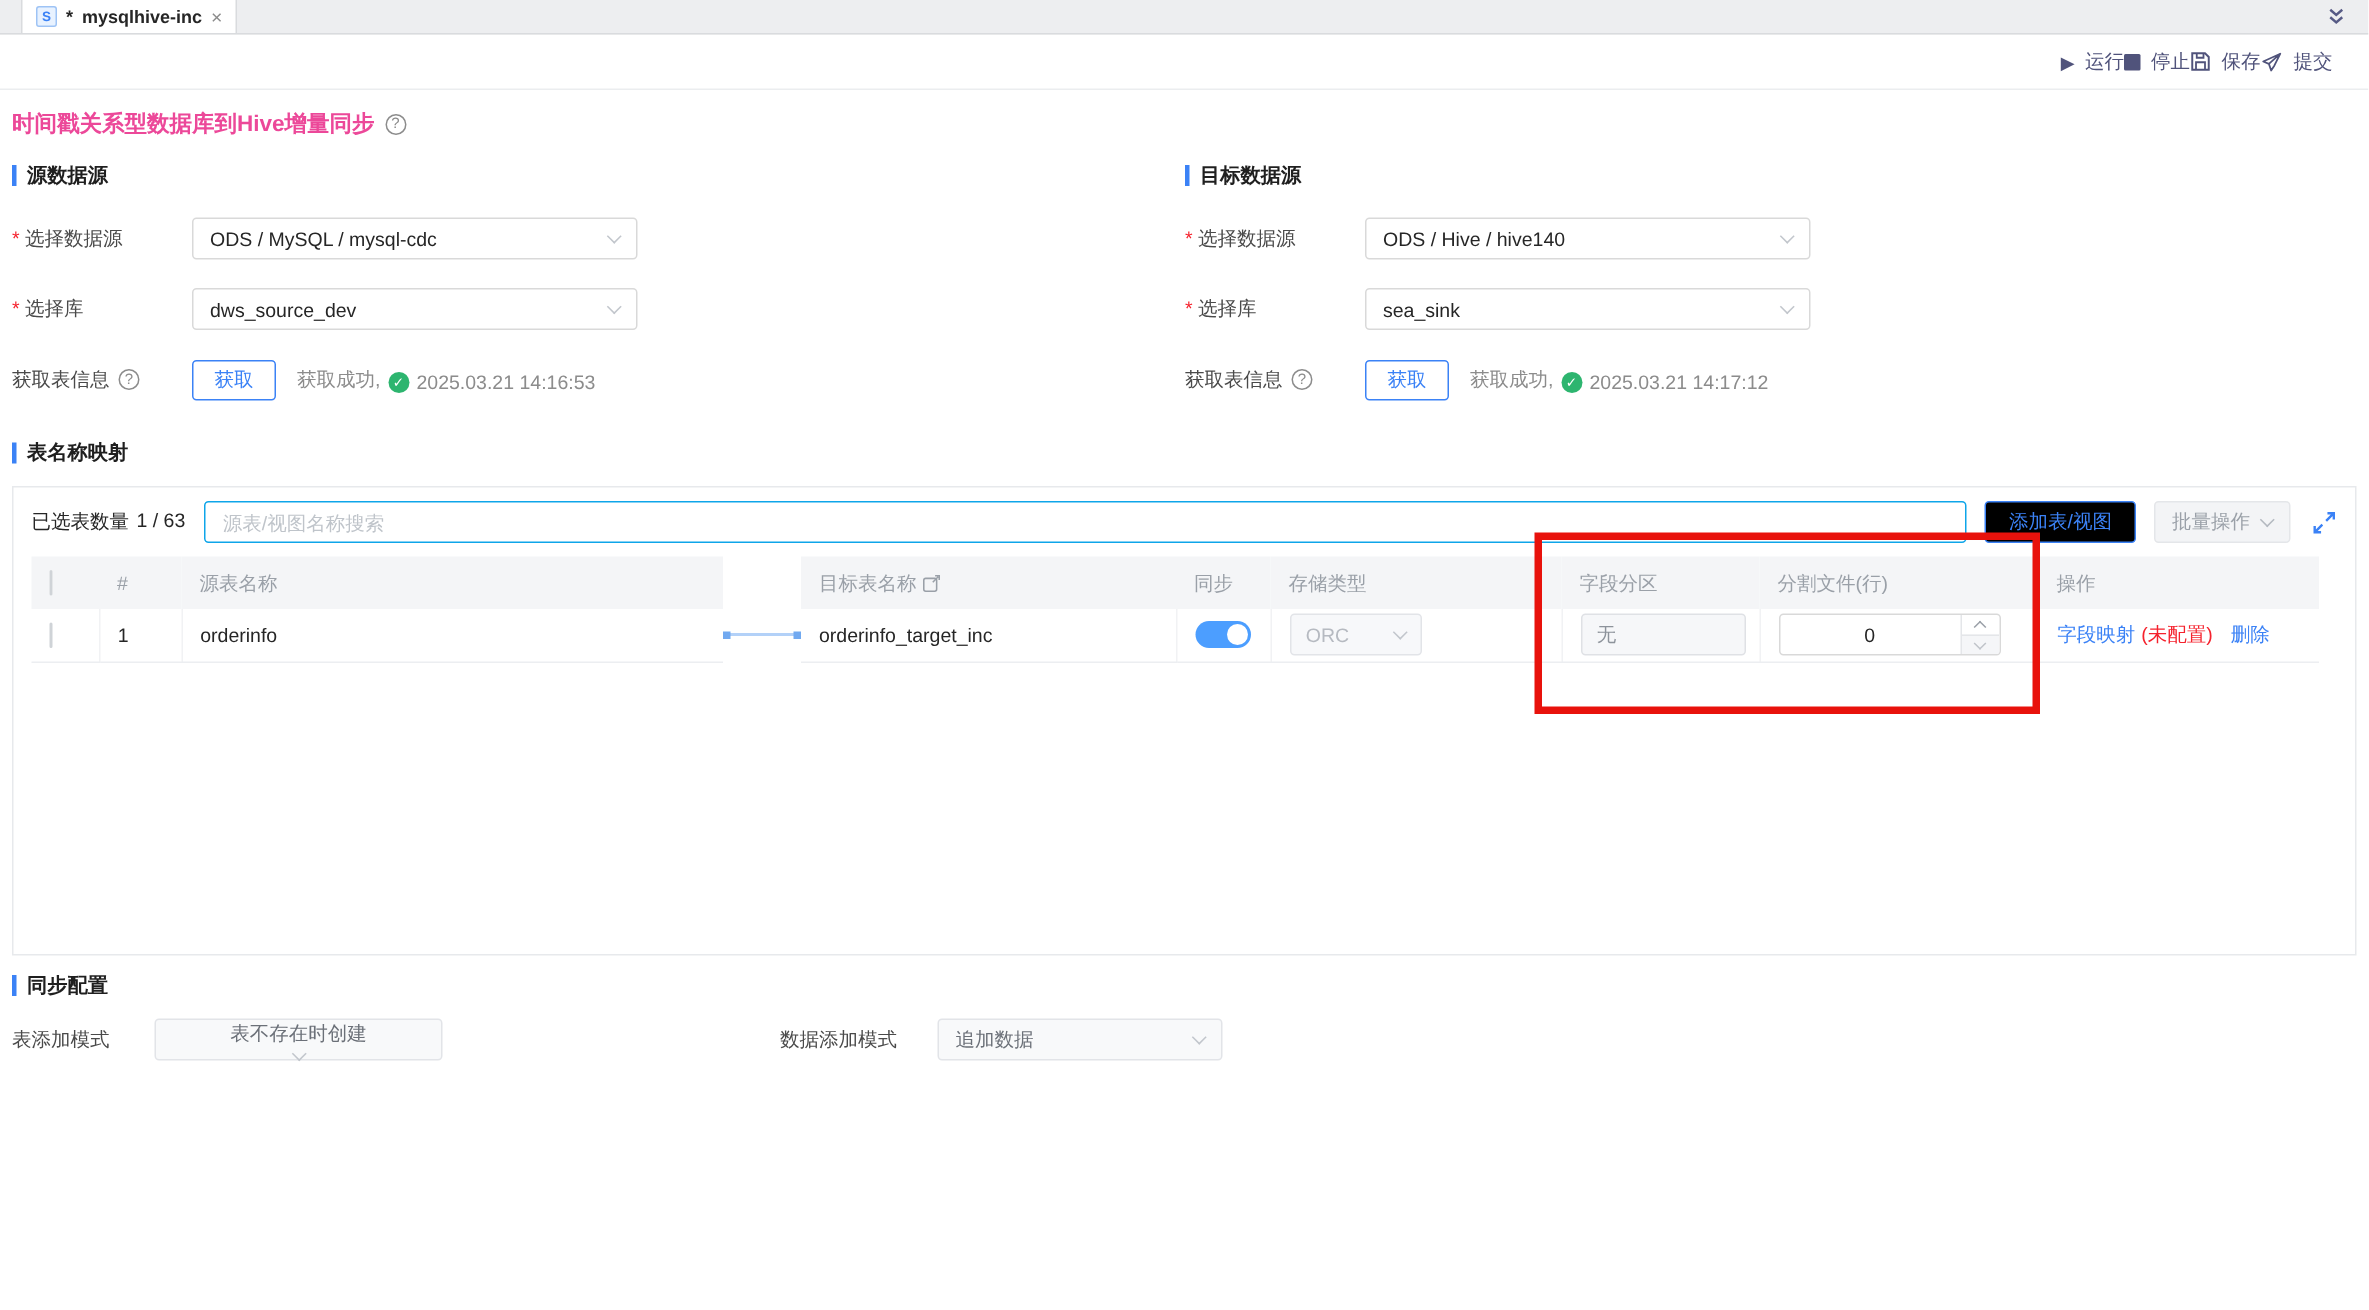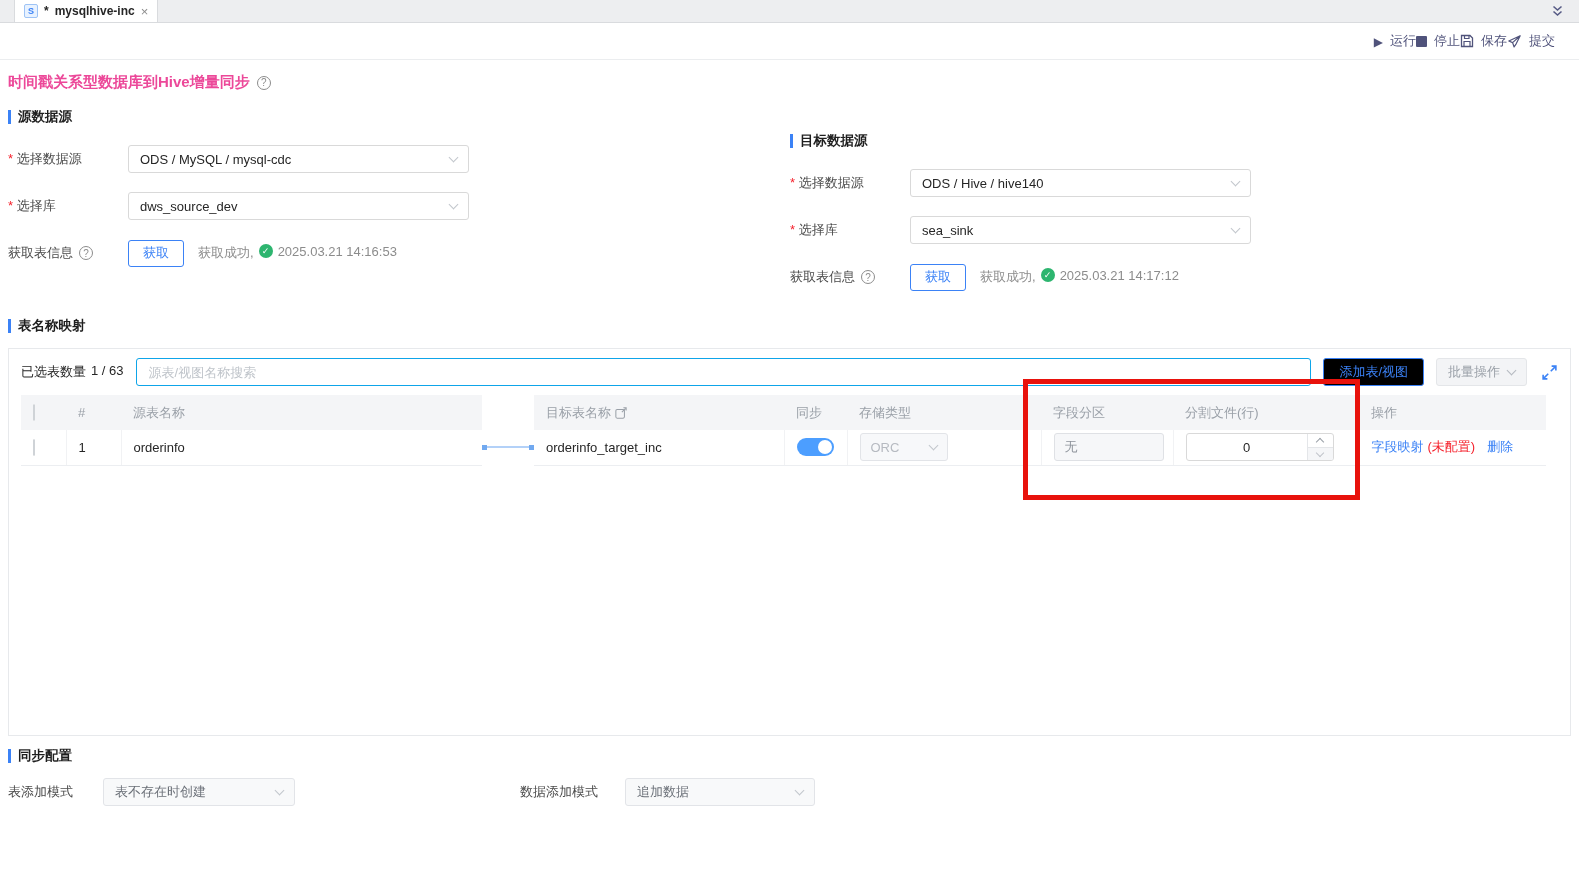--- a/index.html
+++ b/index.html
@@ -30,39 +30,39 @@
          font-size:10px; display:inline-flex; align-items:center; justify-content:center; flex:0 0 auto; }
   .help::before { content:"?"; }
 
   
   .sec { display:flex; align-items:center; font-weight:bold; font-size:13.5px; color:#1f1f1f; }
   .sec-bar { width:3px; height:14px; background:#3b82f6; margin-right:7px; }
 
   
   .columns { display:flex; margin:16px 0 0 8px; }
   .col { width:782px; }
-  .col:last-child { flex:1;margin-top:24px; }
+  .col:last-child { flex:1; }
   .frow { display:flex; align-items:center; margin-top:19px; height:28px; }
   .flabel { width:120px; color:#4a4a4a; white-space:nowrap; }
   .req::before { content:"* "; color:#f5222d; }
-  .sel { width:341px; height:28px; border:1px solid #d9d9d9; border-radius:3px; background:#fff;
+  .sel { width:297px; height:28px; border:1px solid #d9d9d9; border-radius:3px; background:#fff;
          display:flex; align-items:center; justify-content:space-between; padding:0 11px; cursor:pointer; }
   .caret { width:7px; height:7px; border-right:1.5px solid #c2c6cc; border-bottom:1.5px solid #c2c6cc;
          transform:rotate(45deg); margin-top:-4px; flex:0 0 auto; }
   .fetch-label { display:flex; align-items:center; gap:6px; width:120px; color:#4a4a4a; }
   .fetch-btn { width:56px; height:27px; border:1px solid #3b82f6; color:#3b82f6; background:#fff;
          border-radius:3px; display:flex; align-items:center; justify-content:center; cursor:pointer; }
-  .fetch-status { display:flex; align-items:flex-start; gap:5px; margin-left:14px; color:#8c8c8c; }
+  .fetch-status { display:flex; align-items:flex-end; gap:5px; margin-left:14px; color:#8c8c8c; }
   .check { width:14px; height:14px; border-radius:50%; background:#2db56f; color:#fff; font-size:9px;
          display:inline-flex; align-items:center; justify-content:center; }
   .check::before { content:"✓"; }
 
   
   .map-sec { margin:26px 0 0 8px; }
-  .panel { margin:13px 8px 0 8px; border:1px solid #e7e9ec; height:388px; position:relative; }
+  .panel { margin:13px 8px 0 8px; border:1px solid #e7e9ec; height:313px; position:relative; }
   .panel-toolbar { display:flex; align-items:center; gap:12px; padding:9px 12px 9px 12px; }
   .count-wrap { white-space:nowrap; display:flex; gap:5px; }
   .search { flex:1; height:28px; border:1px solid #0ea5e9; border-radius:3px; padding:0 12px;
          font-size:13px; color:#595959; outline:none; font-family:inherit; }
   .search::placeholder { color:#bfc4ca; }
   .add-btn { height:28px; padding:0 15px; border:1px solid #3b82f6; color:#3b82f6; background:#000000;
          border-radius:3px; display:flex; align-items:center; cursor:pointer; white-space:nowrap; }
   .batch-btn { height:28px; padding:0 11px; border:1px solid #e4e6e9; background:#f3f4f6; color:#9aa0a8;
          border-radius:3px; display:flex; align-items:center; gap:8px; cursor:pointer; white-space:nowrap; }
   .batch-btn .caret { border-color:#b4b9c0; }
@@ -106,21 +106,21 @@
 
   .red-box { position:absolute; left:1014px; top:30px; width:337px; height:121px;
        border:5px solid #e8120c; z-index:10; pointer-events:none; }
 
   
   .sync-sec { margin:11px 0 0 8px; }
   .sync-row { display:flex; align-items:center; margin:13px 0 0 8px; height:28px; }
   .sync-label { color:#4a4a4a; white-space:nowrap; }
   .dis-sel2 { height:28px; background:#f8f9fa; border:1px solid #e2e4e8; border-radius:3px; color:#6b7078;
        display:flex; align-items:center; justify-content:space-between; padding:0 11px; }
-  .w192 { width:192px; margin-left:30px; }
+  .w192 { width:192px; margin-left:30px;flex-direction:column; }
   .w190 { width:190px; margin-left:27px; }
   .sync-label2 { margin-left:225px; }
 </style>
 </head>
 <body>
 
 <div class="tabbar">
   <div class="tab">
     <span class="tab-badge">S</span>
     <span>*</span>

